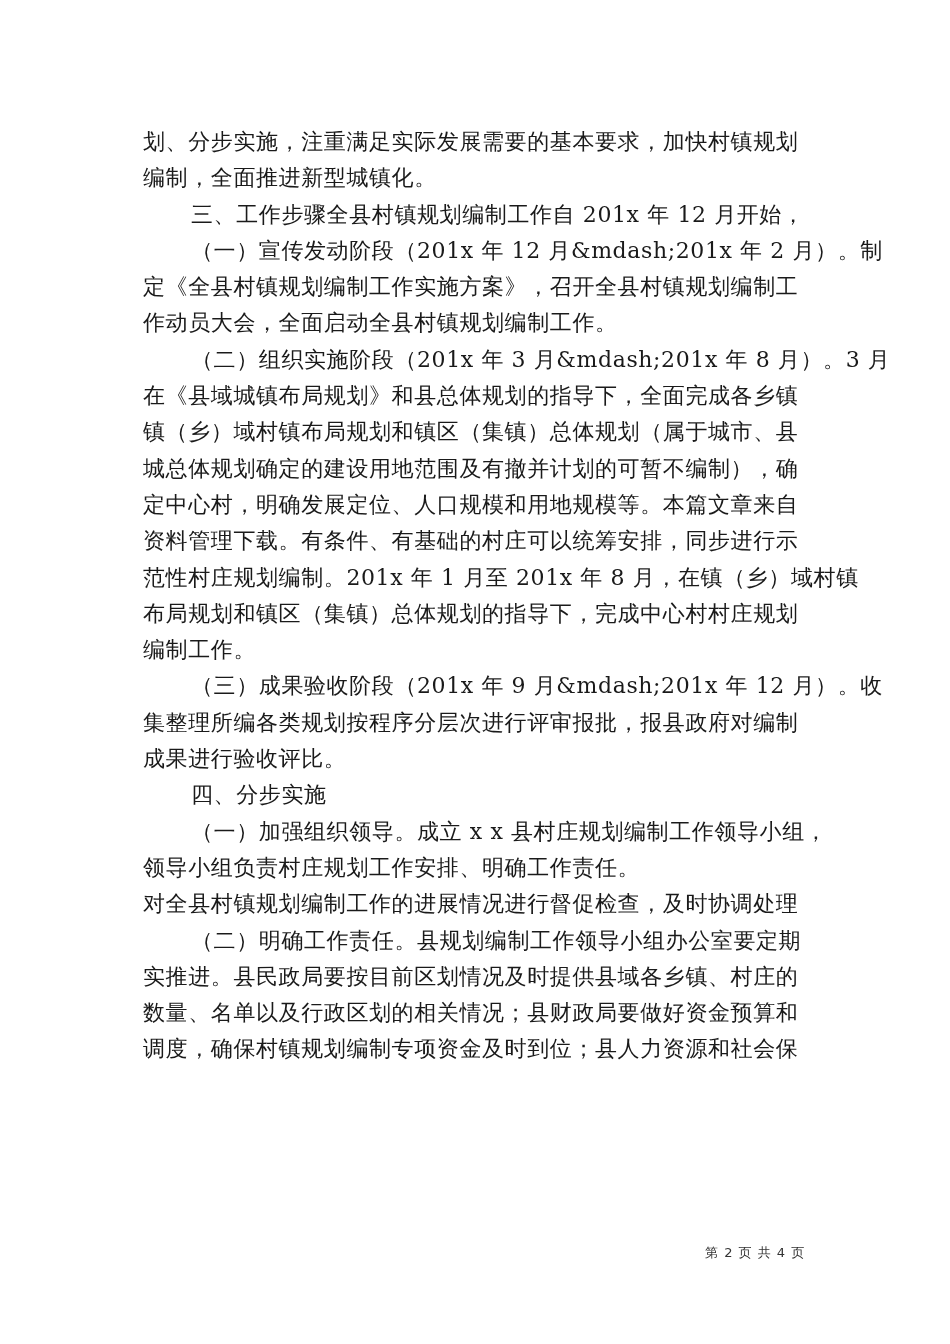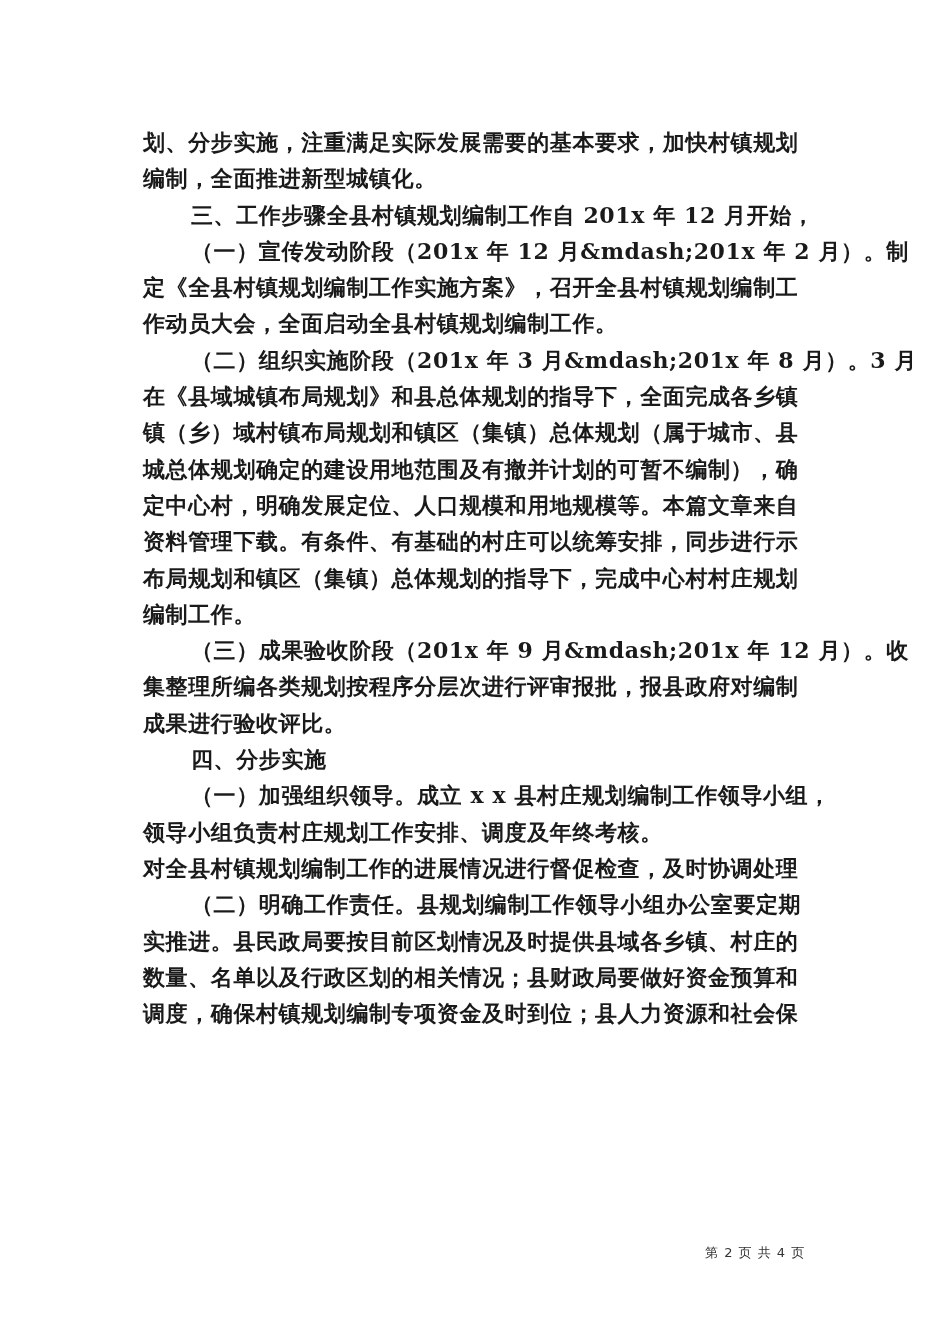--- a/index.html
+++ b/index.html
@@ -3,21 +3,21 @@
 <meta charset="utf-8">
 <style>
   html, body { margin: 0; padding: 0; background: #ffffff; }
   body { width: 950px; height: 1344px; position: relative; overflow: hidden; }
   .page {
     position: absolute; left: 143px; top: 124px; width: 664px;
     font-family: "DejaVu Serif", "Liberation Serif", serif;
     font-size: 22px; line-height: 36.3px; color: #1a1a1a;
     letter-spacing: 0.6px;
   }
-  .line { display: block; white-space: nowrap; height: 36.3px; font-weight: bold; }
+  .line { display: block; white-space: nowrap; height: 36.3px; }
   .indent { padding-left: 48px; }
   .heading { padding-left: 48px; }
   .footer {
     position: absolute; left: 705px; top: 1244px;
     font-family: "DejaVu Sans", "Liberation Sans", sans-serif;
     font-size: 13px; color: #333333; letter-spacing: 1px; text-align: right;
   }
 </style>
 </head>
 <body>
@@ -28,28 +28,29 @@
   <span class="line indent">三、工作步骤全县村镇规划编制工作自 201x 年 12 月开始，</span>
   <span class="line indent">（一）宣传发动阶段（201x 年 12 月&amp;mdash;201x 年 2 月）。制</span>
   <span class="line">定《全县村镇规划编制工作实施方案》，召开全县村镇规划编制工</span>
   <span class="line">作动员大会，全面启动全县村镇规划编制工作。</span>
   <span class="line indent">（二）组织实施阶段（201x 年 3 月&amp;mdash;201x 年 8 月）。3 月</span>
   <span class="line">在《县域城镇布局规划》和县总体规划的指导下，全面完成各乡镇</span>
   <span class="line">镇（乡）域村镇布局规划和镇区（集镇）总体规划（属于城市、县</span>
   <span class="line">城总体规划确定的建设用地范围及有撤并计划的可暂不编制），确</span>
   <span class="line">定中心村，明确发展定位、人口规模和用地规模等。本篇文章来自</span>
   <span class="line">资料管理下载。有条件、有基础的村庄可以统筹安排，同步进行示</span>
+  <span class="line">范性村庄规划编制。201x 年 1 月至 201x 年 8 月，在镇（乡）域村镇</span>
   <span class="line">布局规划和镇区（集镇）总体规划的指导下，完成中心村村庄规划</span>
   <span class="line">编制工作。</span>
   <span class="line indent">（三）成果验收阶段（201x 年 9 月&amp;mdash;201x 年 12 月）。收</span>
   <span class="line">集整理所编各类规划按程序分层次进行评审报批，报县政府对编制</span>
   <span class="line">成果进行验收评比。</span>
   <span class="line heading">四、分步实施</span>
   <span class="line indent">（一）加强组织领导。成立 x x 县村庄规划编制工作领导小组，</span>
-  <span class="line">领导小组负责村庄规划工作安排、调度及年终考核。</span>
+  <span class="line">领导小组负责村庄规划工作安排、明确工作责任。</span>
   <span class="line">对全县村镇规划编制工作的进展情况进行督促检查，及时协调处理</span>
   <span class="line indent">（二）明确工作责任。县规划编制工作领导小组办公室要定期</span>
   <span class="line">实推进。县民政局要按目前区划情况及时提供县域各乡镇、村庄的</span>
   <span class="line">数量、名单以及行政区划的相关情况；县财政局要做好资金预算和</span>
   <span class="line">调度，确保村镇规划编制专项资金及时到位；县人力资源和社会保</span>
 </div>
 
 <div class="footer">第 2 页 共 4 页</div>
 
 </body></html>

